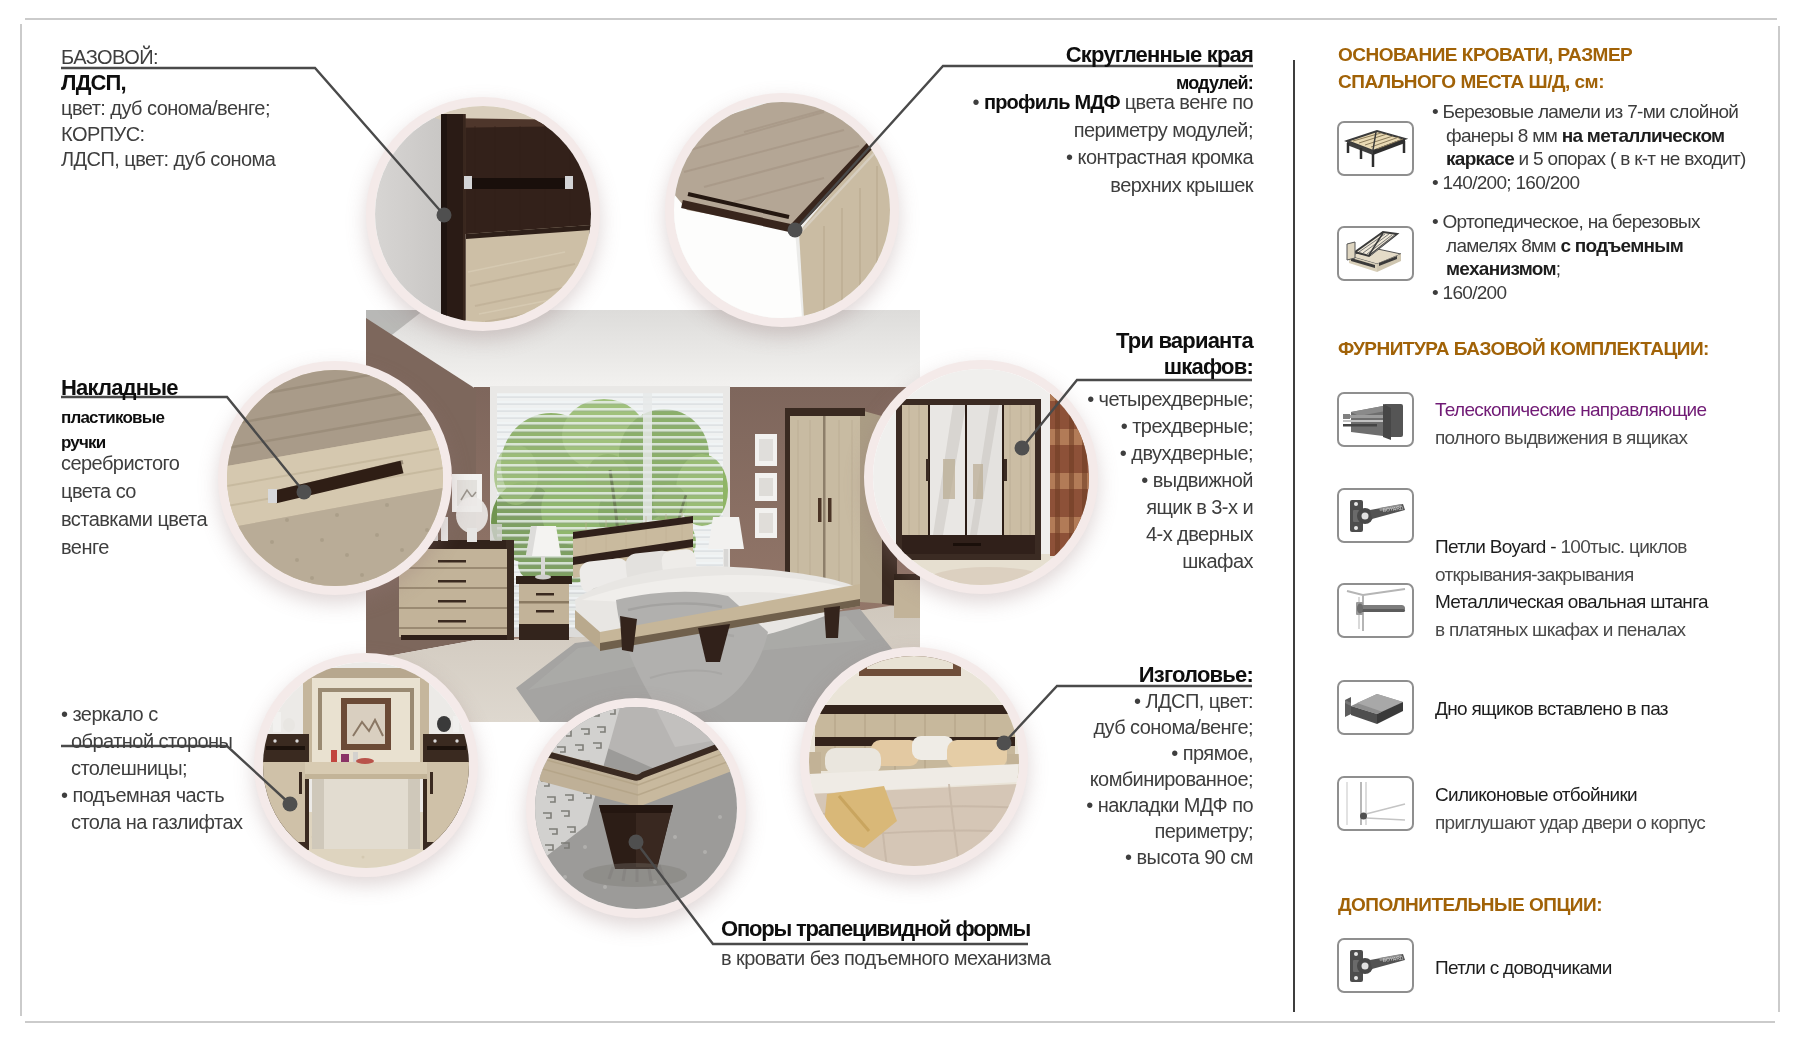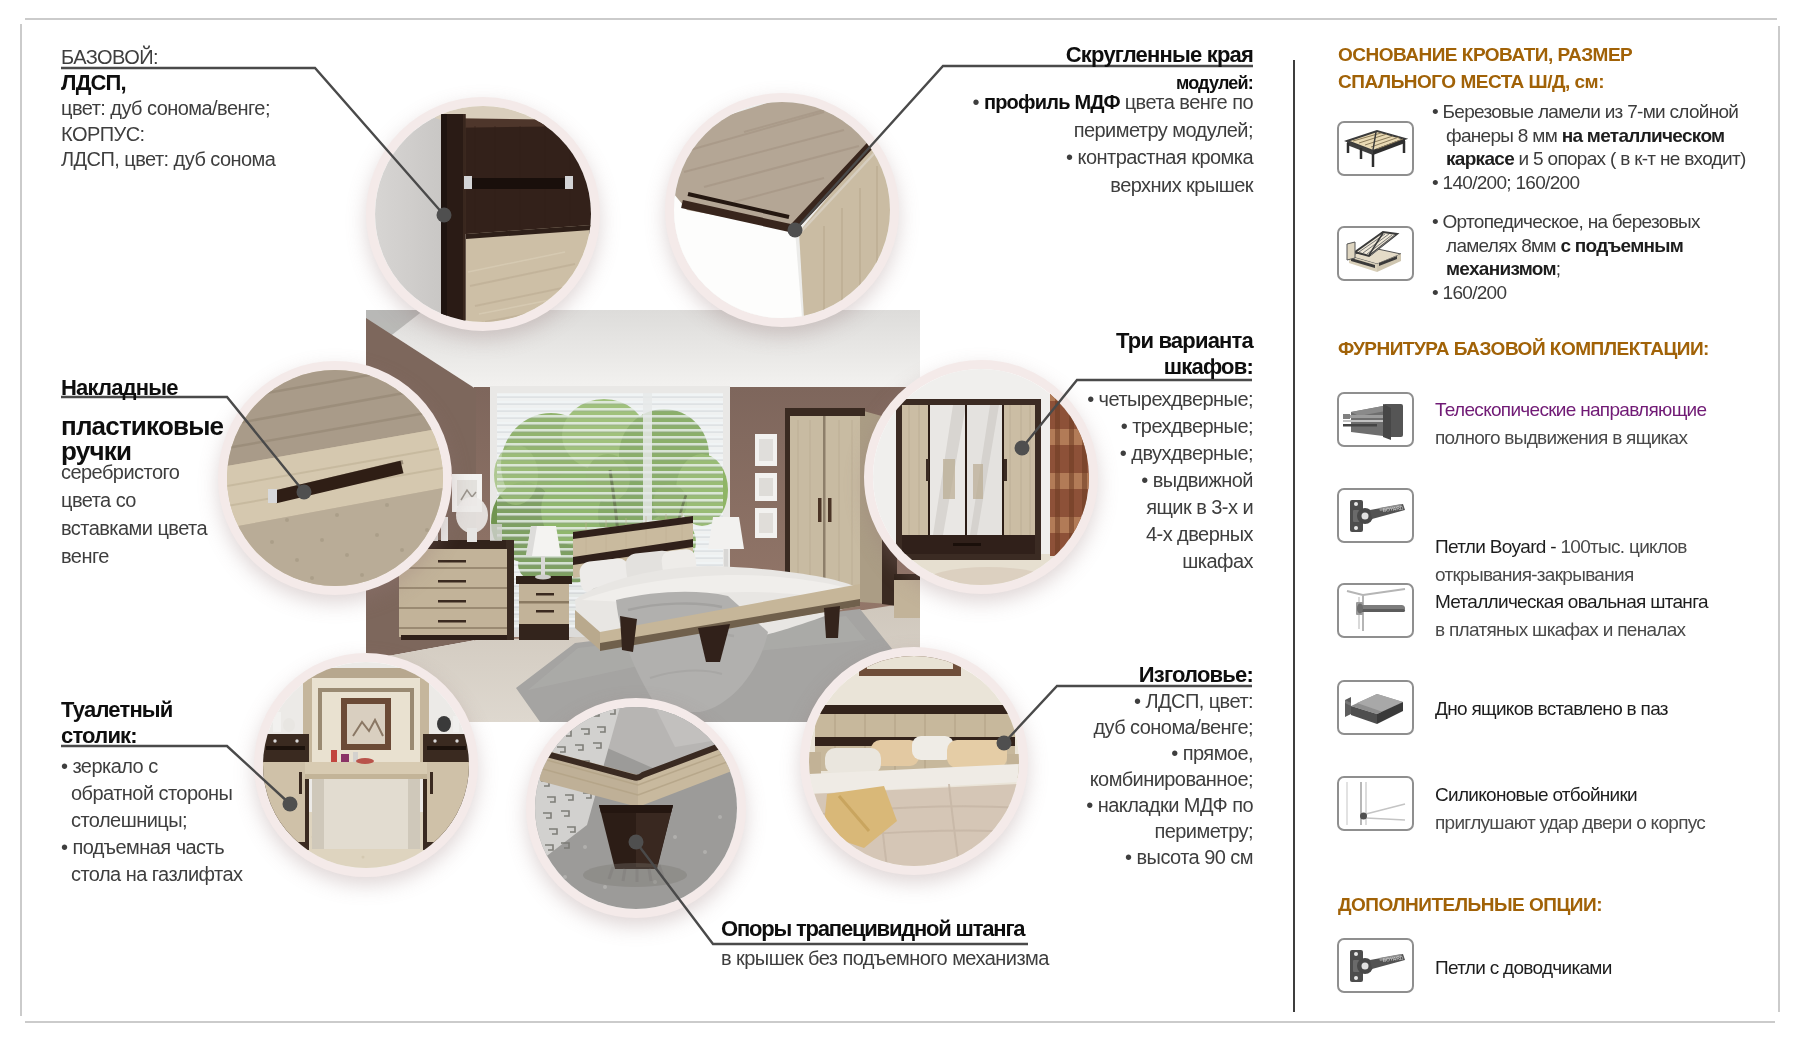--- a/index.html
+++ b/index.html
@@ -596,43 +596,42 @@
 </div>
 
 <div class="abs t ra" style="left:903px;top:41px;width:350px;">
   <div class="b" style="font-size:22px;line-height:28px;">Скругленные края</div>
   <div class="b" style="font-size:18px;line-height:28px;margin-top:0px;">модулей:</div>
   <div style="line-height:27.5px;margin-top:-8px;">• <span class="b">профиль МДФ</span> цвета венге по<br>периметру модулей;<br>• контрастная кромка<br>верхних крышек</div>
 </div>
 
 <div class="abs t" style="left:61px;top:375px;">
   <div class="b" style="font-size:22px;line-height:25px;">Накладные</div>
-  <div class="b" style="font-size:26px;line-height:25px;margin-top:14px;">пластиковые<br>ручки</div>
+  <div class="b" style="font-size:17px;line-height:25px;margin-top:5px;">пластиковые<br>ручки</div>
   <div style="line-height:28px;margin-top:-6px;">серебристого<br>цвета со<br>вставками цвета<br>венге</div>
 </div>
 
 <div class="abs t ra" style="left:903px;top:328px;width:350px;">
   <div class="b" style="font-size:22px;line-height:26px;">Три варианта</div>
   <div class="b" style="font-size:22px;line-height:26px;margin-top:0px;">шкафов:</div>
   <div style="line-height:27px;margin-top:6px;">• четырехдверные;<br>• трехдверные;<br>• двухдверные;<br>• выдвижной<br>ящик в 3-х и<br>4-х дверных<br>шкафах</div>
 </div>
 
 <div class="abs t" style="left:61px;top:697px;">
-  <div class="b" style="font-size:22px;line-height:26px;">Туалетный<br>столик:</div>
   <div style="line-height:27px;margin-top:4px;">• зеркало с<br>&nbsp;&nbsp;обратной стороны<br>&nbsp;&nbsp;столешницы;<br>• подъемная часть<br>&nbsp;&nbsp;стола на газлифтах</div>
 </div>
 
 <div class="abs t ra" style="left:903px;top:662px;width:350px;">
   <div class="b" style="font-size:22px;line-height:26px;">Изголовье:</div>
   <div style="line-height:26px;margin-top:0px;">• ЛДСП, цвет:<br>дуб сонома/венге;<br>• прямое,<br>комбинированное;<br>• накладки МДФ по<br>периметру;<br>• высота 90 см</div>
 </div>
 
 <div class="abs t" style="left:721px;top:916px;">
-  <div class="b" style="font-size:22px;line-height:26px;letter-spacing:-1.2px;">Опоры трапецивидной штанга</div>
-  <div style="line-height:27px;margin-top:3px;">в крышек без подъемного механизма</div>
+  <div class="b" style="font-size:22px;line-height:26px;letter-spacing:-1.2px;">Опоры трапецивидной формы</div>
+  <div style="line-height:27px;margin-top:3px;">в кровати без подъемного механизма</div>
 </div>
 
 <div class="abs" style="left:1293px;top:60px;width:2px;height:952px;background:#3d3d3d;"></div>
 
 <div class="abs rp-h" style="left:1338px;top:41px;line-height:27px;">ОСНОВАНИЕ КРОВАТИ, РАЗМЕР<br>СПАЛЬНОГО МЕСТА Ш/Д, см:</div>
 
 <div class="ibox" style="left:1337px;top:121px;">
 <svg width="73" height="51" viewBox="0 0 73 51">
 <polygon points="8,18 38,8 66,16 34,28" fill="#e8d9b4" stroke="#3a3a3a" stroke-width="2"></polygon>
 <g stroke="#8a7a5a" stroke-width="1">

